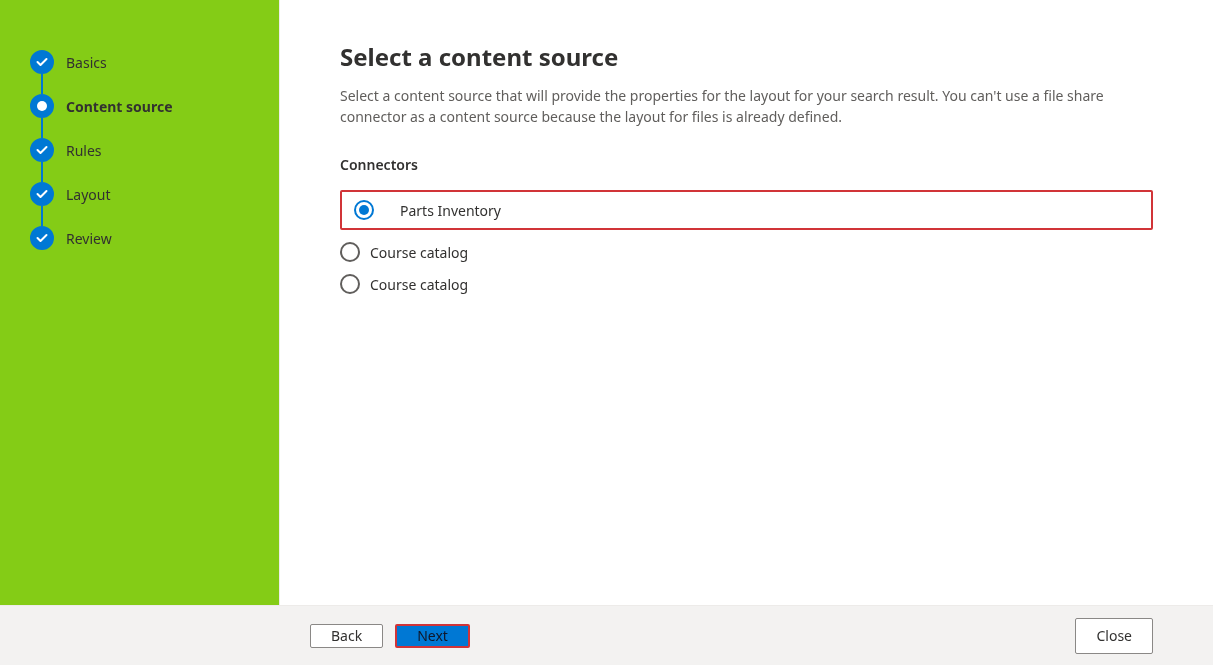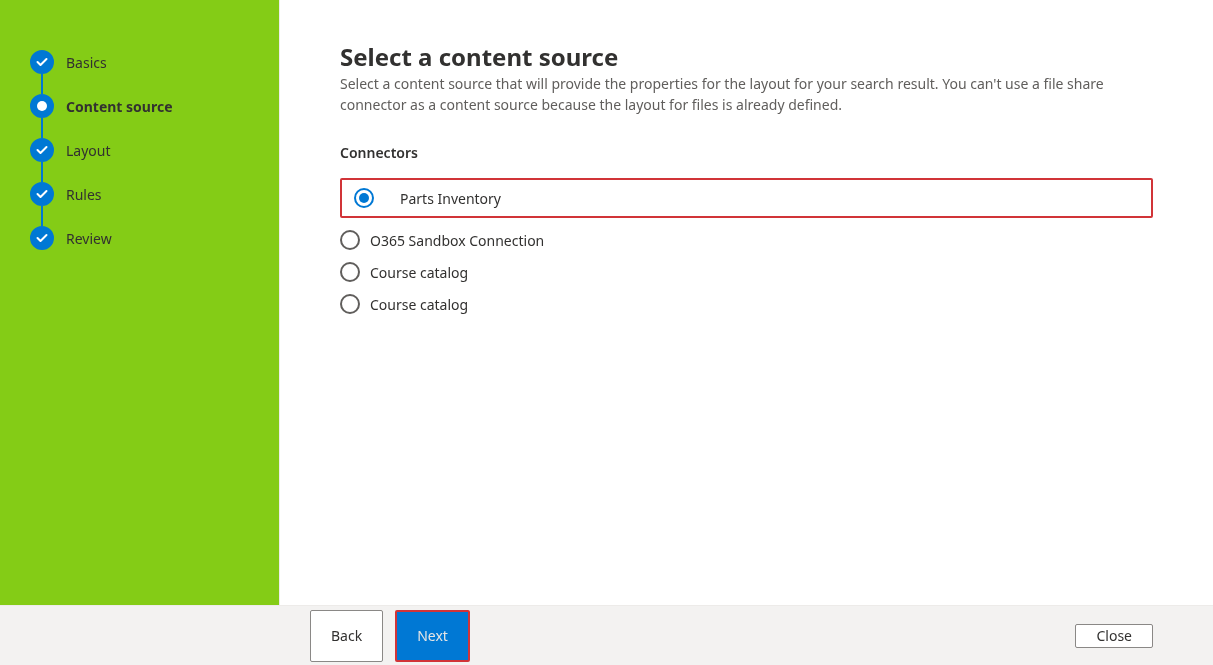--- a/index.html
+++ b/index.html
@@ -92,21 +92,21 @@
       display: flex;
       flex-direction: column;
       padding: 40px 60px 0 60px;
       overflow-y: auto;
     }
 
     .page-title {
       font-size: 24px;
       font-weight: 700;
       color: #323130;
-      margin-bottom: 0;
+      margin-bottom: 12px;
     }
 
     .page-description {
       font-size: 14px;
       color: #605e5c;
       max-width: 820px;
       line-height: 1.5;
       margin-bottom: 28px;
     }
 
@@ -175,39 +175,39 @@
       height: 60px;
       background: #f3f2f1;
       border-top: 1px solid #edebe9;
       display: flex;
       align-items: center;
       padding: 0 60px 0 310px;
       gap: 12px;
     }
 
     .btn {
-      height: 52px;
+      height: 24px;
       padding: 0 20px;
       font-size: 14px;
       border-radius: 2px;
       border: 1px solid #8a8886;
       background: #fff;
       color: #323130;
       cursor: pointer;
       font-family: inherit;
     }
     .btn.primary {
       background: #0078d4;
-      color: #e5e5e5;
+      color: #0f172a;
       border: 2px solid #d13438;
     }
 
     .close-btn {
       margin-left: auto;
-      height: 24px;
+      height: 36px;
       padding: 0 20px;
       font-size: 14px;
       border-radius: 2px;
       border: 1px solid #8a8886;
       background: #fff;
       color: #323130;
       cursor: pointer;
       font-family: inherit;
     }
   </style>
@@ -229,29 +229,29 @@
         <span style="width:10px;height:10px;border-radius:50%;background:#fff;display:block;"></span>
       </div>
       <span class="step-label">Content source</span>
     </div>
     <div class="step-item completed">
       <div class="step-circle completed">
         <svg class="check-icon" viewBox="0 0 12 12" fill="none" xmlns="http://www.w3.org/2000/svg">
           <polyline points="1.5,6 4.5,9 10.5,3" stroke="white" stroke-width="2" fill="none" stroke-linecap="round" stroke-linejoin="round"></polyline>
         </svg>
       </div>
+      <span class="step-label">Rules</span>
+    </div>
+    <div class="step-item completed">
+      <div class="step-circle completed">
+        <svg class="check-icon" viewBox="0 0 12 12" fill="none" xmlns="http://www.w3.org/2000/svg">
+          <polyline points="1.5,6 4.5,9 10.5,3" stroke="white" stroke-width="2" fill="none" stroke-linecap="round" stroke-linejoin="round"></polyline>
+        </svg>
+      </div>
       <span class="step-label">Layout</span>
-    </div>
-    <div class="step-item completed">
-      <div class="step-circle completed">
-        <svg class="check-icon" viewBox="0 0 12 12" fill="none" xmlns="http://www.w3.org/2000/svg">
-          <polyline points="1.5,6 4.5,9 10.5,3" stroke="white" stroke-width="2" fill="none" stroke-linecap="round" stroke-linejoin="round"></polyline>
-        </svg>
-      </div>
-      <span class="step-label">Rules</span>
     </div>
     <div class="step-item completed">
       <div class="step-circle completed">
         <svg class="check-icon" viewBox="0 0 12 12" fill="none" xmlns="http://www.w3.org/2000/svg">
           <polyline points="1.5,6 4.5,9 10.5,3" stroke="white" stroke-width="2" fill="none" stroke-linecap="round" stroke-linejoin="round"></polyline>
         </svg>
       </div>
       <span class="step-label">Review</span>
     </div>
   </div>
@@ -263,24 +263,20 @@
   <div class="connector-list">
 
   <div class="selected-wrapper">
         <div class="radio-outer selected">
           <div class="radio-inner"></div>
         </div>
         <span class="connector-label">Parts Inventory</span>
       </div>
       <div class="connector-item">
         <div class="radio-outer"></div>
-        <span class="connector-label">O365 Sandbox Connection</span>
-      </div>
-      <div class="connector-item">
-        <div class="radio-outer"></div>
         <span class="connector-label">Course catalog</span>
       </div>
       <div class="connector-item">
         <div class="radio-outer"></div>
         <span class="connector-label">Course catalog</span>
       </div>
     </div>
 </div>
 
 <div class="footer">

